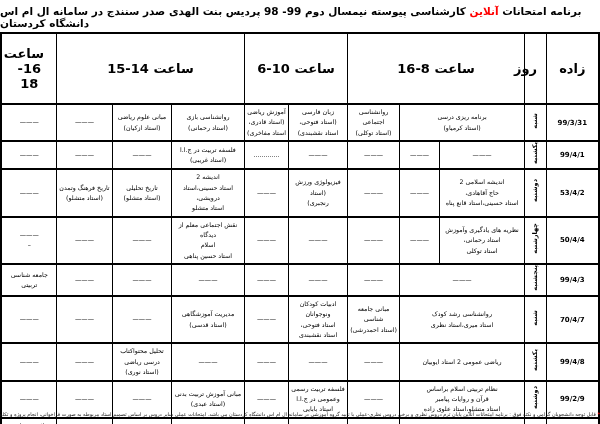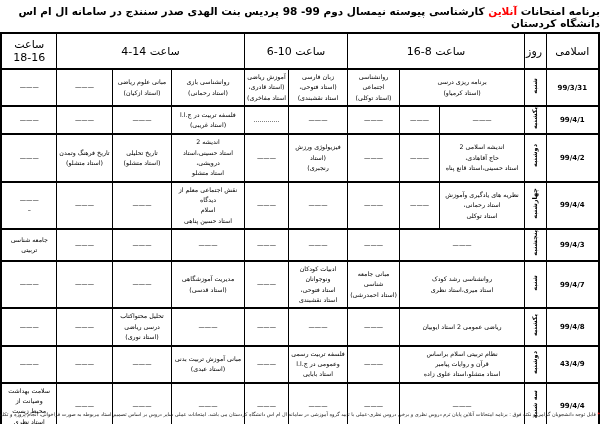--- a/index.html
+++ b/index.html
@@ -3,38 +3,38 @@
 <meta charset="utf-8">
 <style>
   * { box-sizing: border-box; }
   html,body { margin:0; padding:0; }
   body {
     width:600px; height:424px; background:#ffffff; position:relative;
     font-family:"DejaVu Sans","Liberation Sans",sans-serif; color:#000;
     overflow:hidden;
   }
   .title {
-    text-align:right; font-weight:bold; font-size:10.5px;
+    text-align:left; font-weight:bold; font-size:10.5px;
     padding-top:5px; direction:rtl;
   }
   .title .hl { color:#ff0000; }
   table.schedule {
     border-collapse:collapse; table-layout:fixed;
     width:594px; margin:3px auto 0 auto;
     border:2px solid #000;
     direction:rtl;
   }
   col.w-date{width:52px} col.w-day{width:22px}
   col.w-c1{width:85px} col.w-c2{width:40px} col.w-c3{width:52px}
   col.w-c4{width:59px} col.w-c5{width:44px}
   col.w-c6{width:73px} col.w-c7{width:59px} col.w-c8{width:56px}
   col.w-c9{width:55px}
   th, td { border:1px solid #000; text-align:center; vertical-align:middle; padding:1px; }
   tbody td { border-top-width:2px; }
-  thead th { font-size:11px; font-weight:normal; height:13px; padding:4px; }
+  thead th { font-size:13px; font-weight:bold; height:13px; padding:12px; }
   td.c-date { font-size:7px; font-weight:bold; direction:ltr; }
   td.c-day { padding:0; }
   td.c-day span {
     writing-mode:vertical-rl; transform:rotate(180deg);
     display:inline-block; font-size:6.5px; font-weight:bold; line-height:1;
     white-space:nowrap;
   }
   td.c-course {
     font-size:6.3px; line-height:1.65; white-space:pre-line;
     height:22px; padding:2px 1px;
@@ -62,25 +62,25 @@
       <col class="w-c3">
     <col class="w-c4">
       <col class="w-c5">
     <col class="w-c6">
       <col class="w-c7">
       <col class="w-c8">
     <col class="w-c9">
   </colgroup>
   <thead>
     <tr>
-      <th>اسلامی</th>
+      <th>زاده</th>
       <th>روز</th>
       <th colspan="3">ساعت 8-16</th>
       <th colspan="2">ساعت 10-6</th>
-      <th colspan="3">ساعت 14-4</th>
+      <th colspan="3">ساعت 14-15</th>
       <th>ساعت 16-18</th>
     </tr>
   </thead>
   <tbody>
       <tr>
         <td class="c-date">99/3/31</td>
         <td class="c-day"><span>شنبه</span></td>
         <td class="c-course" colspan="2">برنامه ریزی درسی
 (استاد کرمیاو)</td>
         <td class="c-course">روانشناسی اجتماعی
@@ -106,41 +106,41 @@
         <td class="c-course">———</td>
         <td class="c-course">———</td>
         <td class="c-course">.............</td>
         <td class="c-course">فلسفه تربیت در ج.ا.ا
 (استاد غریبی)</td>
         <td class="c-course">———</td>
         <td class="c-course">———</td>
         <td class="c-course">———</td>
       </tr>
       <tr>
-        <td class="c-date">99/4/2</td>
+        <td class="c-date">53/4/2</td>
         <td class="c-day"><span>دوشنبه</span></td>
         <td class="c-course">اندیشه اسلامی 2
 حاج آقاهادی،
 استاد حسینی،استاد قانع پناه</td>
         <td class="c-course">———</td>
         <td class="c-course">———</td>
         <td class="c-course">فیزیولوژی ورزش (استاد
 رنجبری)</td>
         <td class="c-course">———</td>
         <td class="c-course">اندیشه 2
 استاد حسینی،استاد درویشی،
 استاد متشلو</td>
         <td class="c-course">تاریخ تحلیلی
 (استاد متشلو)</td>
         <td class="c-course">تاریخ فرهنگ وتمدن
 (استاد متشلو)</td>
         <td class="c-course">———</td>
       </tr>
       <tr>
-        <td class="c-date">99/4/4</td>
+        <td class="c-date">50/4/4</td>
         <td class="c-day"><span>چهارشنبه</span></td>
         <td class="c-course">نظریه های یادگیری وآموزش
 استاد رحمانی،
 استاد توکلی</td>
         <td class="c-course">———</td>
         <td class="c-course">———</td>
         <td class="c-course">———</td>
         <td class="c-course">———</td>
         <td class="c-course">نقش اجتماعی معلم از دیدگاه
 اسلام
@@ -157,21 +157,21 @@
         <td class="c-course">———</td>
         <td class="c-course">———</td>
         <td class="c-course">———</td>
         <td class="c-course">———</td>
         <td class="c-course">———</td>
         <td class="c-course">———</td>
         <td class="c-course">جامعه شناسی
 تربیتی</td>
       </tr>
       <tr>
-        <td class="c-date">99/4/7</td>
+        <td class="c-date">70/4/7</td>
         <td class="c-day"><span>شنبه</span></td>
         <td class="c-course" colspan="2">روانشناسی رشد کودک
 استاد میری،استاد نظری</td>
         <td class="c-course">مبانی جامعه شناسی
 (استاد احمدرشی)</td>
         <td class="c-course">ادبیات کودکان ونوجوانان
 استاد فتوحی،
 استاد نقشبندی</td>
         <td class="c-course">———</td>
         <td class="c-course">مدیریت آموزشگاهی
@@ -188,21 +188,21 @@
         <td class="c-course">———</td>
         <td class="c-course">———</td>
         <td class="c-course">———</td>
         <td class="c-course">تحلیل محتواکتاب
 درسی ریاضی
 (استاد نوری)</td>
         <td class="c-course">———</td>
         <td class="c-course">———</td>
       </tr>
       <tr>
-        <td class="c-date">43/4/9</td>
+        <td class="c-date">99/2/9</td>
         <td class="c-day"><span>دوشنبه</span></td>
         <td class="c-course" colspan="2">نظام تربیتی اسلام براساس
 قرآن و روایات پیامبر
 استاد متشلو،استاد علوی زاده</td>
         <td class="c-course">———</td>
         <td class="c-course">فلسفه تربیت رسمی
 وعمومی در ج.ا.ا
 استاد بابایی</td>
         <td class="c-course">———</td>
         <td class="c-course">مبانی آموزش تربیت بدنی

